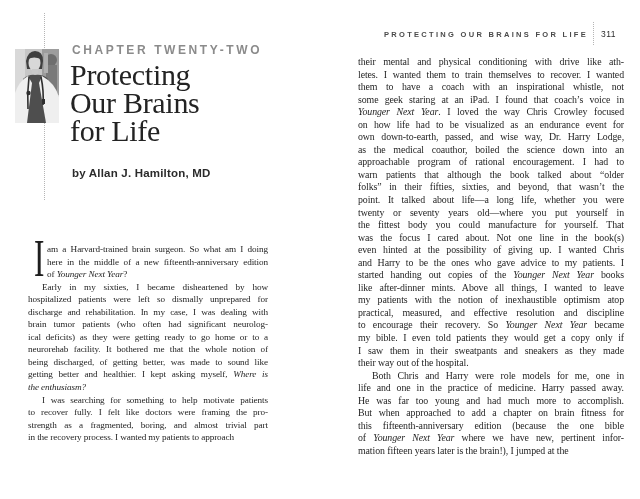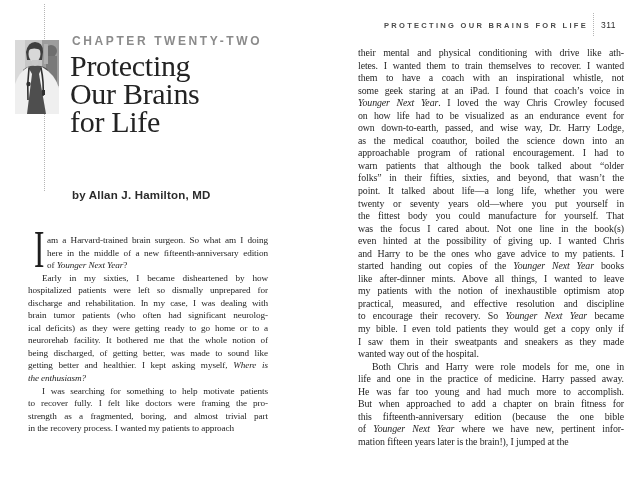--- a/index.html
+++ b/index.html
@@ -1,35 +1,35 @@
 <!DOCTYPE html>
 <html><head>
 <meta charset="utf-8">
 <style>
   html,body{margin:0;padding:0;background:#ffffff;}
   body{width:640px;height:499px;font-family:"Liberation Serif",serif;}
   .spread{position:relative;width:640px;height:499px;background:#ffffff;overflow:hidden;}
-  .page{position:absolute;top:4px;height:482px;}
+  .page{position:absolute;top:13px;height:482px;}
   .page-left{left:0;width:320px;}
   .page-right{left:320px;width:320px;}
 
   .rule-v{position:absolute;width:0;border-left:1px dotted #b5b5b5;}
   .rule-left{left:44px;top:0;height:187px;}
   .rule-header{left:273px;top:9px;height:23px;}
 
   .photo{position:absolute;left:15px;top:36px;width:44px;height:74px;overflow:hidden;background:#c4c4c4;}
   .photo svg{display:block;}
 
   .chapter-label{position:absolute;left:72px;top:33px;font-family:"Liberation Sans",sans-serif;
     font-size:12px;line-height:9px;font-weight:bold;letter-spacing:2.6px;color:#8b8b8b;white-space:nowrap;}
   .title{position:absolute;left:70px;top:48px;margin:0;font-family:"Liberation Serif",serif;
     font-weight:normal;font-size:30px;line-height:28px;color:#232323;letter-spacing:-0.3px;}
   .title .title-line{display:block;}
   .byline{position:absolute;left:72px;top:154px;font-family:"Liberation Sans",sans-serif;
-    font-size:11.5px;font-weight:bold;color:#2b2b2b;letter-spacing:0.2px;white-space:nowrap;margin-top:31px;}
+    font-size:11.5px;font-weight:bold;color:#2b2b2b;letter-spacing:0.2px;white-space:nowrap;}
 
   .running-header{position:absolute;right:52px;top:17px;width:240px;text-align:right;
     font-family:"Liberation Sans",sans-serif;font-size:7.5px;font-weight:600;
     letter-spacing:2.3px;color:#4a4a4a;white-space:nowrap;}
   .page-number{position:absolute;left:281px;top:16px;font-family:"Liberation Sans",sans-serif;
     font-size:8.5px;font-weight:normal;color:#2b2b2b;letter-spacing:0.5px;}
 
   .body-text{position:absolute;color:#1f1f1f;}
   .left-body{left:28px;top:230px;width:240px;font-size:9.2px;}
   .right-body{left:38px;top:43px;width:266px;font-size:9.9px;}
@@ -133,21 +133,21 @@
           <div class="line"><span>was the focus I cared about. Not one line in the book(s)</span></div>
           <div class="line"><span>even hinted at the possibility of giving up. I wanted Chris</span></div>
           <div class="line"><span>and Harry to be the ones who gave advice to my patients. I</span></div>
           <div class="line"><span>started handing out copies of the </span><i>Younger Next Year</i><span> books</span></div>
           <div class="line"><span>like after-dinner mints. Above all things, I wanted to leave</span></div>
           <div class="line"><span>my patients with the notion of inexhaustible optimism atop</span></div>
           <div class="line"><span>practical, measured, and effective resolution and discipline</span></div>
           <div class="line"><span>to encourage their recovery. So </span><i>Younger Next Year</i><span> became</span></div>
           <div class="line"><span>my bible. I even told patients they would get a copy only if</span></div>
           <div class="line"><span>I saw them in their sweatpants and sneakers as they made</span></div>
-          <div class="line last"><span>wanted way out of the hospital.</span></div>
+          <div class="line last"><span>their way out of the hospital.</span></div>
         </div>
         <div class="para indent">
           <div class="line first"><span>Both Chris and Harry were role models for me, one in</span></div>
           <div class="line"><span>life and one in the practice of medicine. Harry passed away.</span></div>
           <div class="line"><span>He was far too young and had much more to accomplish.</span></div>
           <div class="line"><span>But when approached to add a chapter on brain fitness for</span></div>
           <div class="line"><span>this fifteenth-anniversary edition (because the one bible</span></div>
           <div class="line"><span>of </span><i>Younger Next Year</i><span> where we have new, pertinent infor-</span></div>
           <div class="line last"><span>mation fifteen years later is the brain!), I jumped at the</span></div>
         </div>

